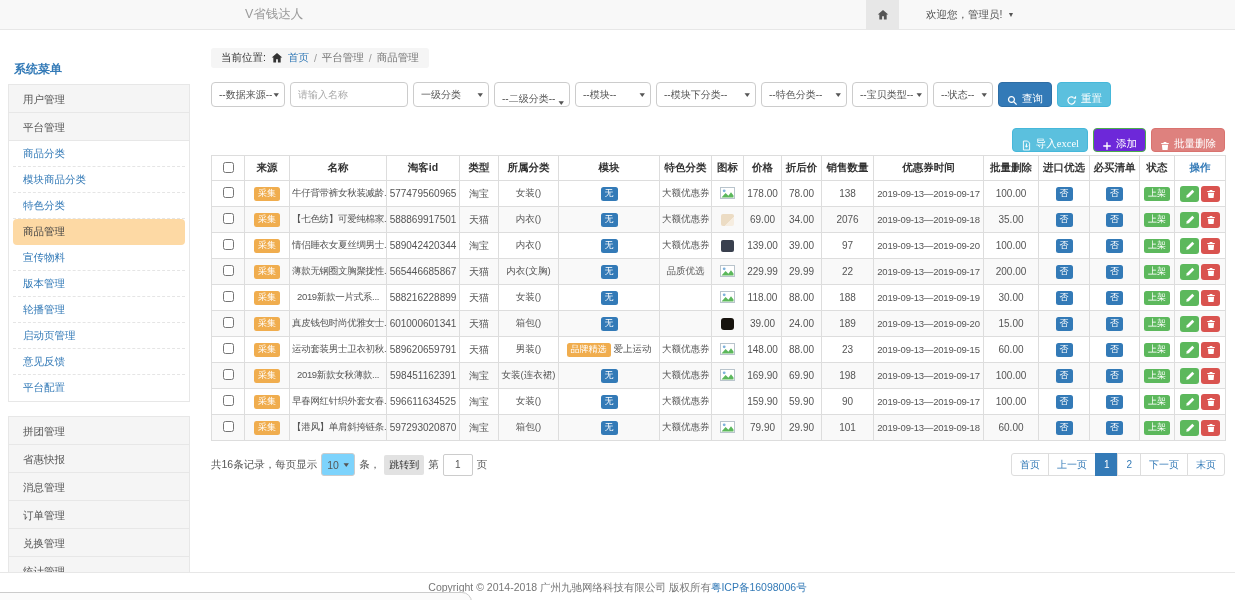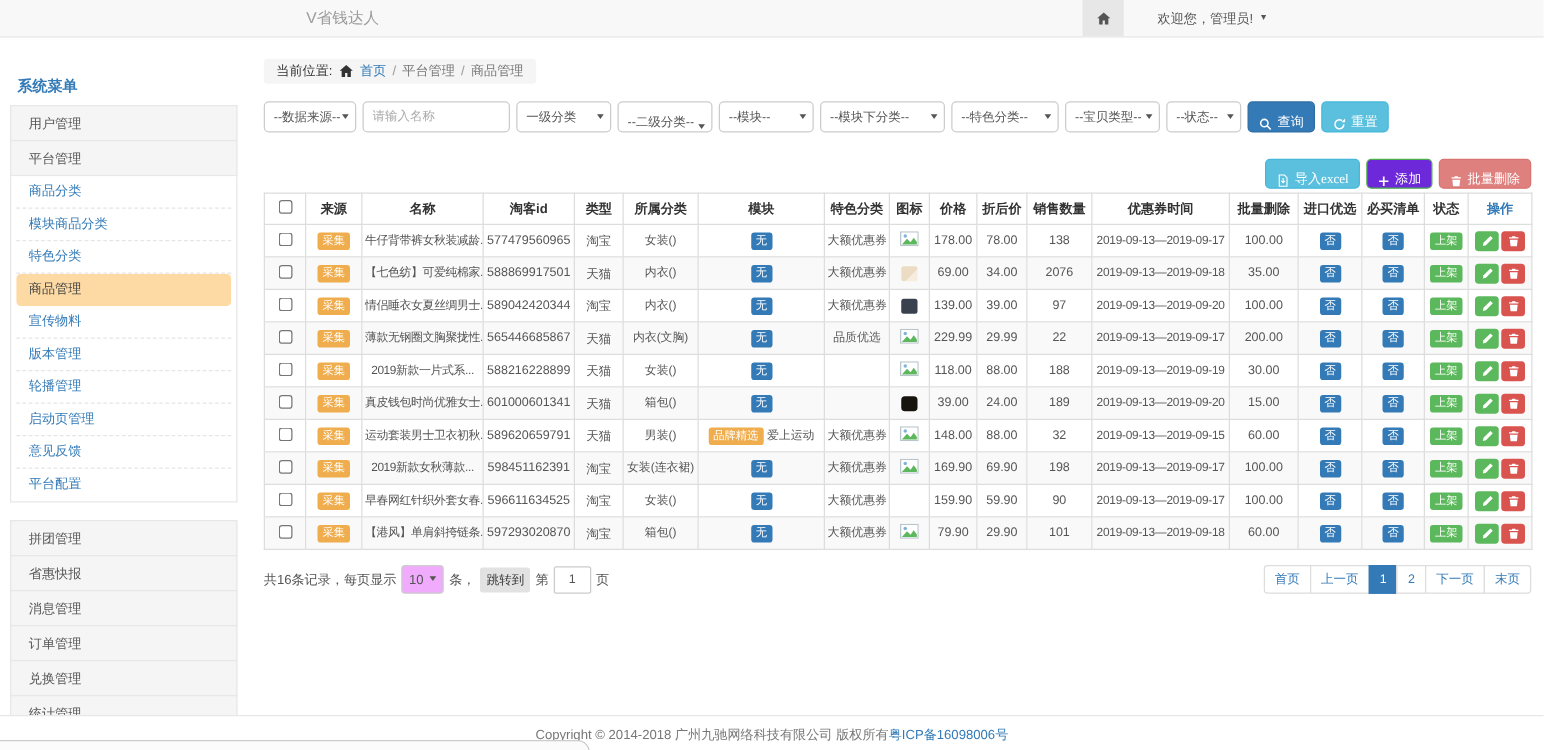--- a/index.html
+++ b/index.html
@@ -60,21 +60,21 @@
 .ph{display:inline-block;width:13px;height:12px;border-radius:2px;vertical-align:middle}
 .ph-beige{background:linear-gradient(135deg,#ecdcc4 60%,#f6ede0 60%)}
 .ph-dark{background:#39404e}
 .ph-black{background:#17130e;border-radius:3px}
 .op-btn{display:inline-flex;width:19px;height:16px;border-radius:3px;align-items:center;justify-content:center;margin:0 1px;cursor:pointer;vertical-align:middle}
 .op-edit{background:#5cb85c}
 .op-del{background:#d9534f}
 
 .pag{display:flex;justify-content:space-between;align-items:center;margin-top:12px}
 .pag-left{display:inline-flex;align-items:center;gap:4px;font-size:10.5px;color:#555}
-.pp-select{display:inline-flex;align-items:center;gap:4px;border:1px solid #ccc;border-radius:3px;height:23px;padding:0 5px;background:#f0abfc;cursor:pointer}
+.pp-select{display:inline-flex;align-items:center;gap:4px;border:1px solid #ccc;border-radius:3px;height:23px;padding:0 5px;background:#7dd3fc;cursor:pointer}
 .jump-btn{background:#e2e2e2;border-radius:2px;padding:3px 5px;color:#333;cursor:pointer;font-size:10px}
 .jump-input{width:30px;height:22px;border:1px solid #ccc;border-radius:2px;text-align:center;font-size:10px;color:#555;font-family:inherit}
 .pager{display:inline-flex}
 .pg-btn{min-width:16px;padding:0 8px;height:23px;line-height:22px;border:1px solid #ddd;margin-left:-1px;color:#337ab7;background:#fff;font-size:10px;text-align:center;cursor:pointer}
 .pg-btn:first-child{border-radius:3px 0 0 3px}
 .pg-btn:last-child{border-radius:0 3px 3px 0}
 .pg-active{background:#337ab7;border-color:#337ab7;color:#fff}
 
 .footer{position:absolute;left:0;top:572px;width:1235px;height:28px;background:#fff;border-top:1px solid #e7e7e7;text-align:center;font-size:10.5px;color:#777;padding-top:8px;z-index:4}
 .icp{color:#337ab7;text-decoration:none;cursor:pointer}
@@ -482,21 +482,21 @@
           <td class="c-sm">男装()</td>
           <td><span class="bdg bdg-orange">品牌精选</span><span class="mod-txt">爱上运动</span></td>
           <td class="c-sm">大额优惠券</td>
           <td><span style="display: inline-block;"><svg width="15" height="12" viewBox="0 0 15 12">
                 <rect x="0.5" y="0.5" width="14" height="11" fill="#fff" stroke="#b9c4cc"></rect>
                 <circle cx="4.2" cy="3.8" r="1.4" fill="#7fb2dc"></circle>
                 <path d="M1.5 10.5 5.6 6l2.8 2.8L11 5.2l2.5 3.4v1.9z" fill="#5cb85c"></path>
               </svg></span></td>
           <td>148.00</td>
           <td>88.00</td>
-          <td>32</td>
+          <td>23</td>
           <td class="c-time">2019-09-13—2019-09-15</td>
           <td>60.00</td>
           <td><span class="bdg bdg-blue">否</span></td>
           <td><span class="bdg bdg-blue">否</span></td>
           <td><span class="bdg bdg-green">上架</span></td>
           <td><span class="op-btn op-edit">
               <span>
                 <svg width="10" height="10" viewBox="0 0 16 16">
                   <path d="M11.7 1.2l3.1 3.1L6 13.1l-4 .9.9-4z" fill="#fff"></path>
                 </svg>

